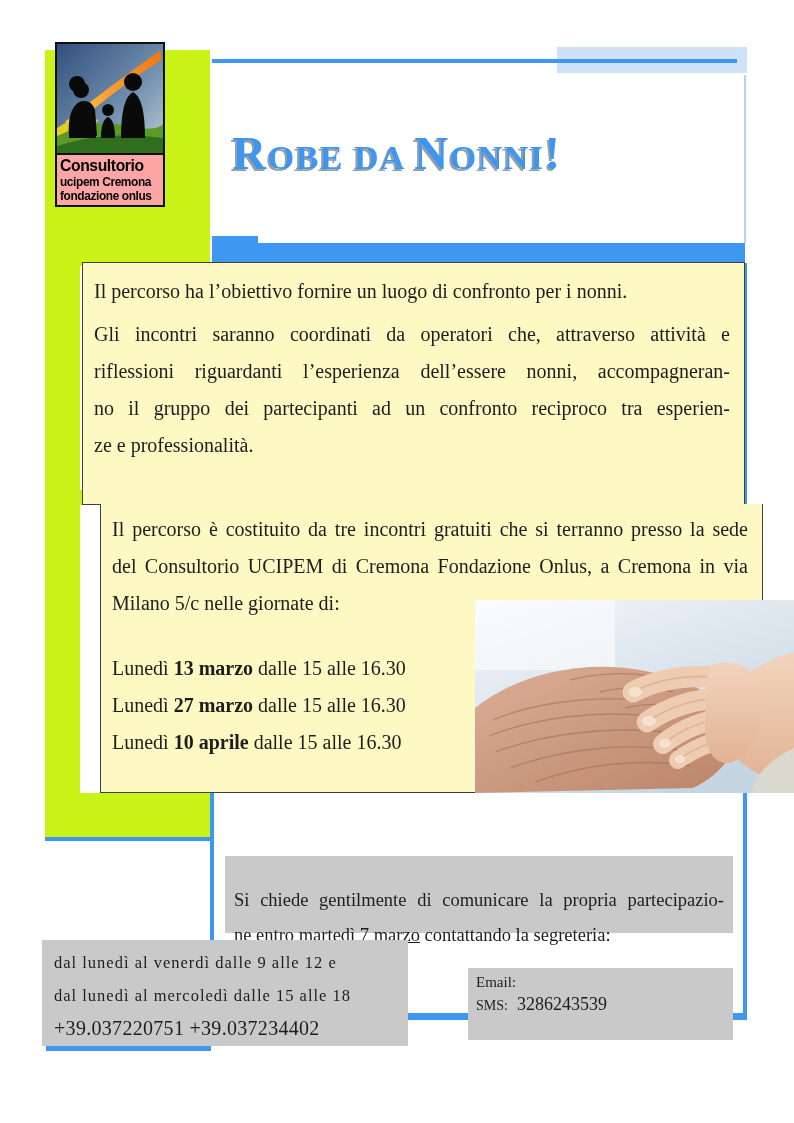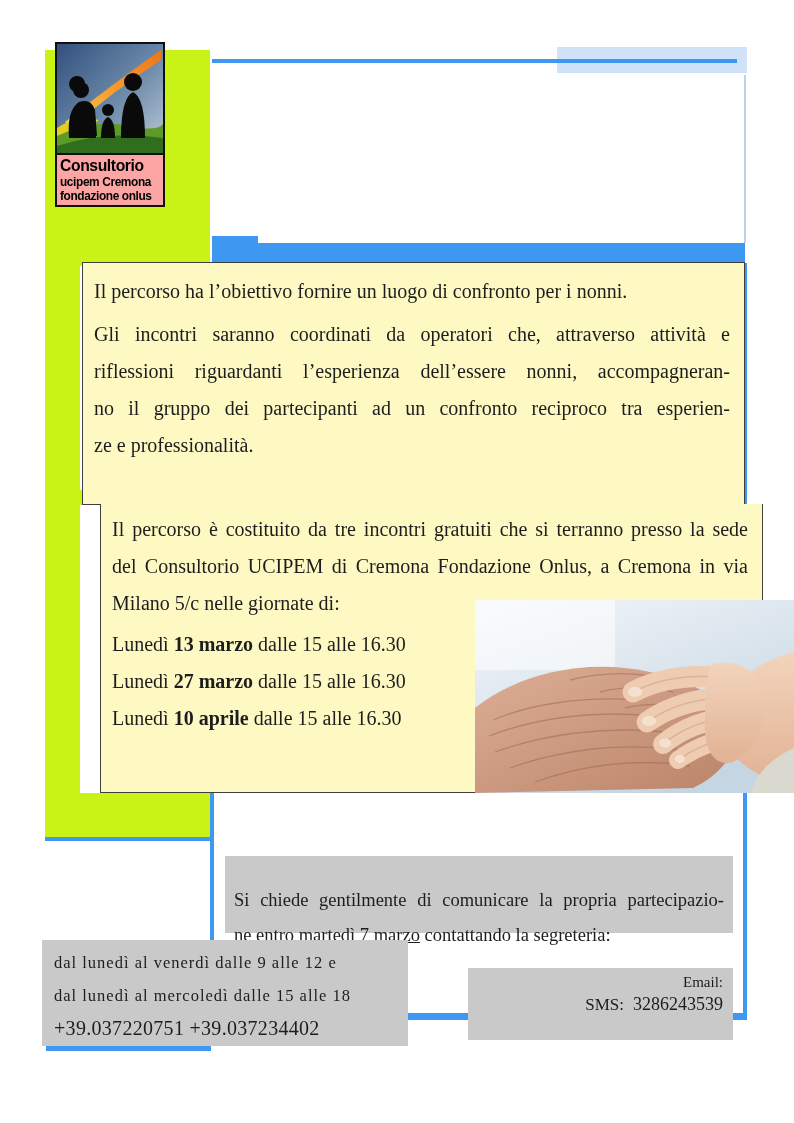--- a/index.html
+++ b/index.html
@@ -39,40 +39,40 @@
     text-shadow:-2px 2px 0 #96a0ab;font-weight:700;letter-spacing:1.5px;white-space:nowrap;}
   .title .big{font-size:47px;}
   .title .small{font-size:34px;}
   
   .textbox{background:#fef9c3;border:1px solid #3f3f3f;box-sizing:border-box;}
   .box1{left:82px;top:262px;width:663px;height:243px;padding:10px 14px 0 11px;}
   .box2{left:100px;top:504px;width:663px;height:289px;padding:7px 14px 0 11px;border-top:none;}
   .tline{font-size:20px;line-height:37px;white-space:nowrap;}
   .jlast{text-align:justify;text-align-last:justify;white-space:normal;overflow:hidden;height:37px;}
   .para-gap{margin-top:6px;}
-  .dates{margin-top:4px;font-family:Liberation Serif, serif;}
+  .dates{margin-top:28px;font-family:Liberation Serif, serif;}
   .date-row{font-size:20px;line-height:37px;}
   .b{font-weight:700;}
   
   .photo{left:475px;top:600px;width:319px;height:193px;}
   .photo svg{display:block;}
   
   .graybox{background:#c9c9c9;box-sizing:border-box;}
   .notice-box{left:225px;top:856px;width:508px;height:77px;padding:7px 9px 0 9px;}
   .notice-line{font-size:18.5px;line-height:35px;}
   .notice-line.j{text-align:justify;text-align-last:justify;overflow:hidden;height:35px;margin-top:20px;}
   .u{text-decoration:underline;}
   .hours-box{left:42px;top:940px;width:366px;height:106px;padding:6px 8px 0 12px;}
   .hours-line{font-size:16.5px;line-height:33px;letter-spacing:1px;}
   .phones-line{font-size:20px;line-height:33px;letter-spacing:0.3px;}
-  .contact-box{left:468px;top:968px;width:265px;height:72px;padding:4px 10px 0 8px;text-align:right;}
+  .contact-box{left:468px;top:968px;width:265px;height:72px;padding:4px 10px 0 8px;}
   .email-label{font-size:15px;line-height:21px;}
   .email-line{font-size:18px;line-height:22px;}
   .sms-line{font-size:18px;line-height:23px;}
-  .sms-line .lbl{font-size:17px;}
+  .sms-line .lbl{font-size:14px;}
 </style>
 </head>
 <body>
 
 <div class="page">
 
   <div class="abs green green-top-block"></div>
   <div class="abs green green-vbar"></div>
   <div class="abs green green-tab"></div>
   <div class="abs green green-bottom-block"></div>
@@ -116,20 +116,23 @@
       <circle cx="76" cy="38" r="9" fill="#0a0a0a"></circle>
       <path d="M64,94 Q64,54 76,48 Q88,54 88,94 Z" fill="#0a0a0a"></path>
     </svg>
     <div class="logo-band">
       <div class="l1">Consultorio</div>
       <div class="l2">ucipem Cremona</div>
       <div class="l3">fondazione onlus</div>
     </div>
   </div>
 
+  <div class="abs title">
+    <span class="big">R</span><span class="small">OBE DA </span><span class="big">N</span><span class="small">ONNI</span><span class="big">!</span>
+  </div>
 
   <div class="abs textbox box1">
     <div class="tline">Il percorso ha l’obiettivo fornire un luogo di confronto per i nonni.</div>
     <div class="para-gap"></div>
     <div class="tline jlast">Gli incontri saranno coordinati da operatori che, attraverso attività e</div>
     <div class="tline jlast">riflessioni riguardanti l’esperienza dell’essere nonni, accompagneran-</div>
     <div class="tline jlast">no il gruppo dei partecipanti ad un confronto reciproco tra esperien-</div>
     <div class="tline">ze e professionalità.</div>
   </div>
 

